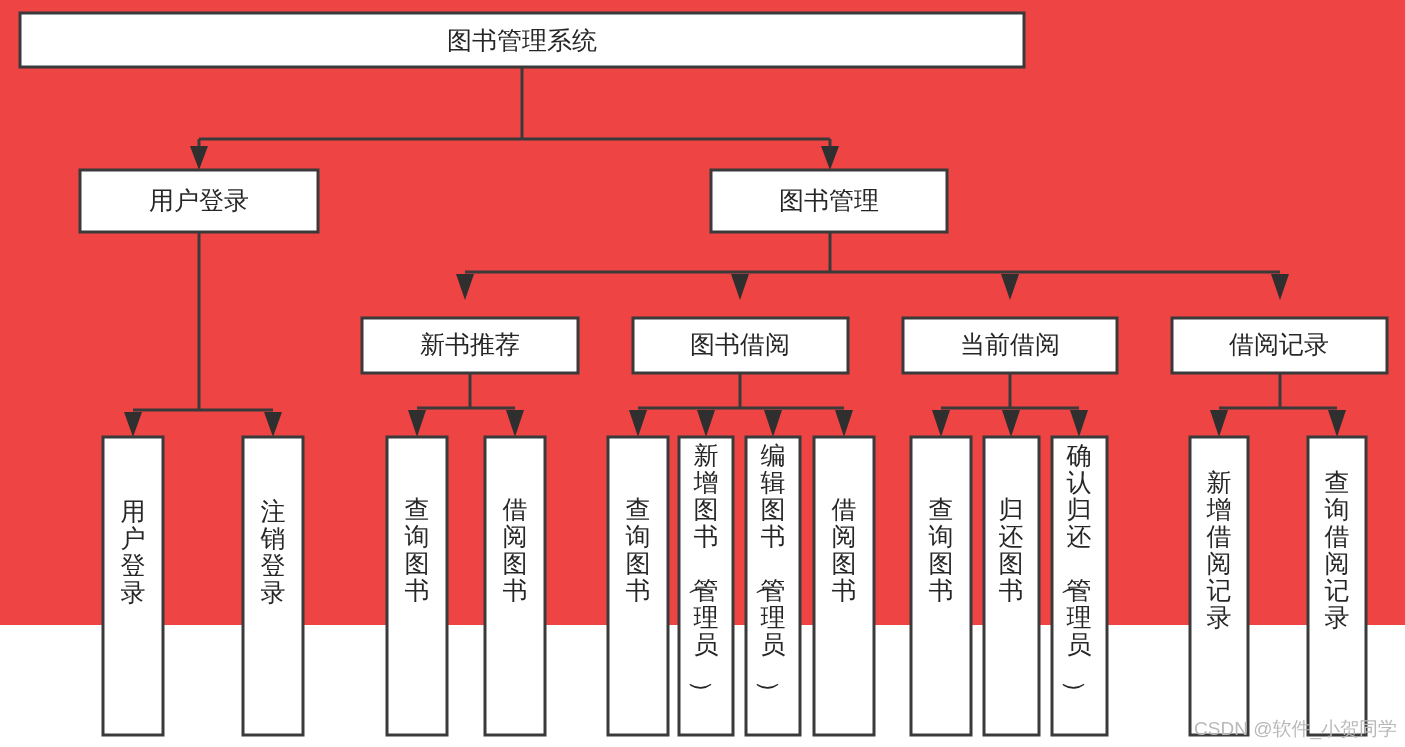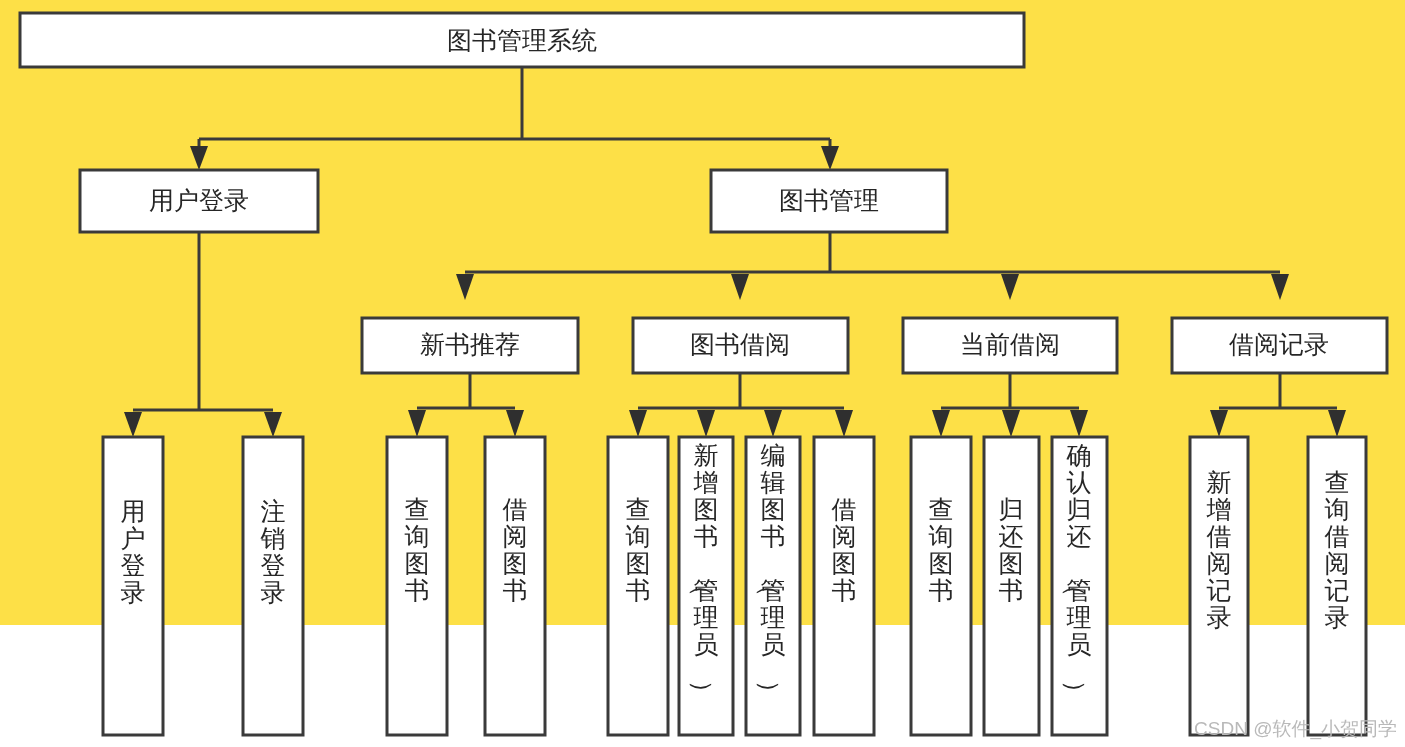--- a/index.html
+++ b/index.html
@@ -10,21 +10,21 @@
   body {
     width: 1405px;
     height: 747px;
     font-family: "Liberation Sans", "DejaVu Sans", sans-serif;
     overflow: hidden;
   }
   #diagram-root {
     position: relative;
     width: 1405px;
     height: 625px;
-    background: #fde047;
+    background: #ef4444;
   }
   svg.diagram-canvas {
     position: absolute;
     left: 0;
     top: 0;
     width: 1405px;
     height: 747px;
     display: block;
   }
   .node-box {

